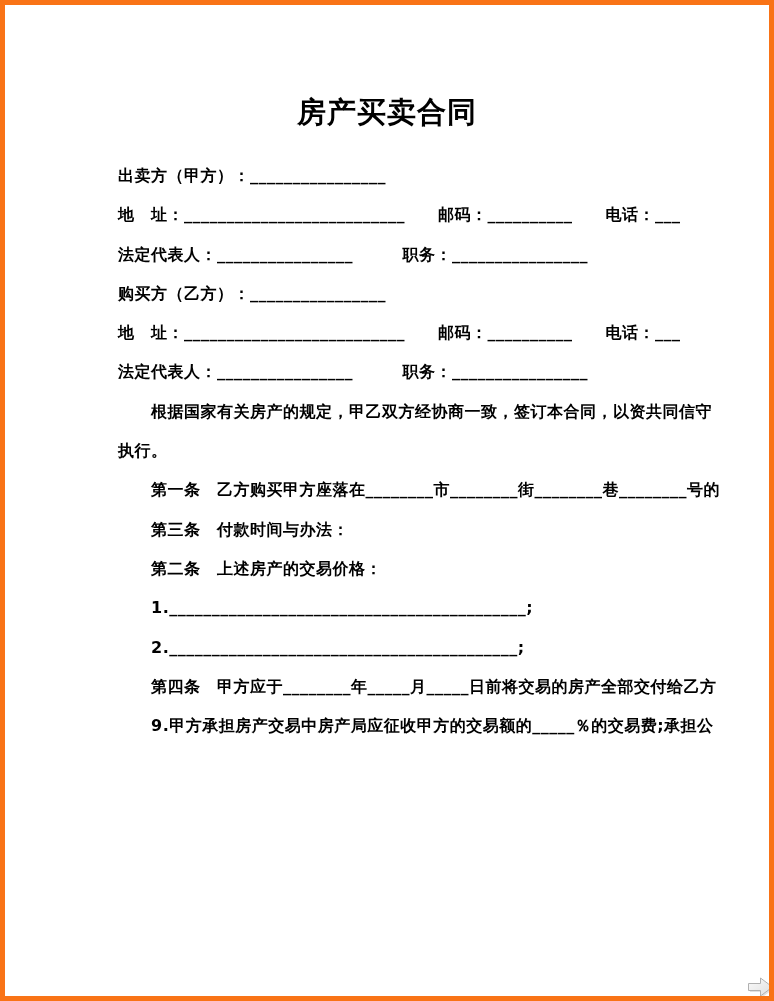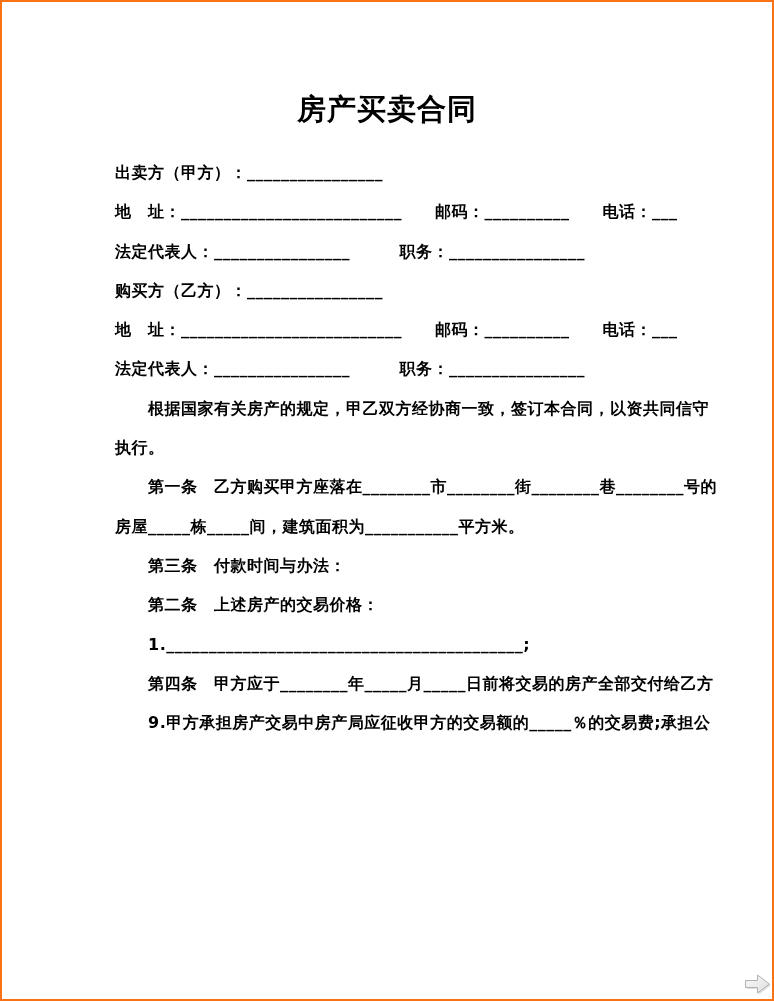--- a/index.html
+++ b/index.html
@@ -2,21 +2,21 @@
 <html><head>
 <meta charset="utf-8">
 <style>
   html, body { margin: 0; padding: 0; background: #f3f3f3; }
   .page {
     position: relative;
     width: 774px;
     height: 1001px;
     margin: 0 auto;
     background: #ffffff;
-    border: 2px solid #f97316;
+    border: 5px solid #f97316;
     box-sizing: border-box;
     overflow: hidden;
     font-family: "DejaVu Sans", sans-serif;
     color: #000000;
   }
   .doc-title {
     margin: 0;
     padding-top: 90px;
     height: 34px;
     line-height: 34px;
@@ -61,24 +61,24 @@
   <div class="doc-body">
     <div class="line">出卖方（甲方）：________________</div>
     <div class="line">地　址：__________________________　　邮码：__________　　电话：___</div>
     <div class="line">法定代表人：________________　　　职务：________________</div>
     <div class="line">购买方（乙方）：________________</div>
     <div class="line">地　址：__________________________　　邮码：__________　　电话：___</div>
     <div class="line">法定代表人：________________　　　职务：________________</div>
     <div class="line">　　根据国家有关房产的规定，甲乙双方经协商一致，签订本合同，以资共同信守</div>
     <div class="line">执行。</div>
     <div class="line">　　第一条　乙方购买甲方座落在________市________街________巷________号的</div>
-    <div class="line">房屋_____栋_____间，建筑面积为___________平方米。</div>
     <div class="line">　　第三条　付款时间与办法：</div>
     <div class="line">　　第二条　上述房产的交易价格：</div>
     <div class="line">　　1.__________________________________________;</div>
+    <div class="line">　　2._________________________________________;</div>
     <div class="line">　　第四条　甲方应于________年_____月_____日前将交易的房产全部交付给乙方</div>
     <div class="line">　　9.甲方承担房产交易中房产局应征收甲方的交易额的_____％的交易费;承担公</div>
   </div>
 
   <div class="pager">
     <svg width="30" height="28" viewBox="0 0 30 28">
       <defs>
         <linearGradient id="arrowGrad" x1="0" y1="0" x2="1" y2="1">
           <stop offset="0" stop-color="#fbfbfb"></stop>
           <stop offset="1" stop-color="#dedede"></stop>

